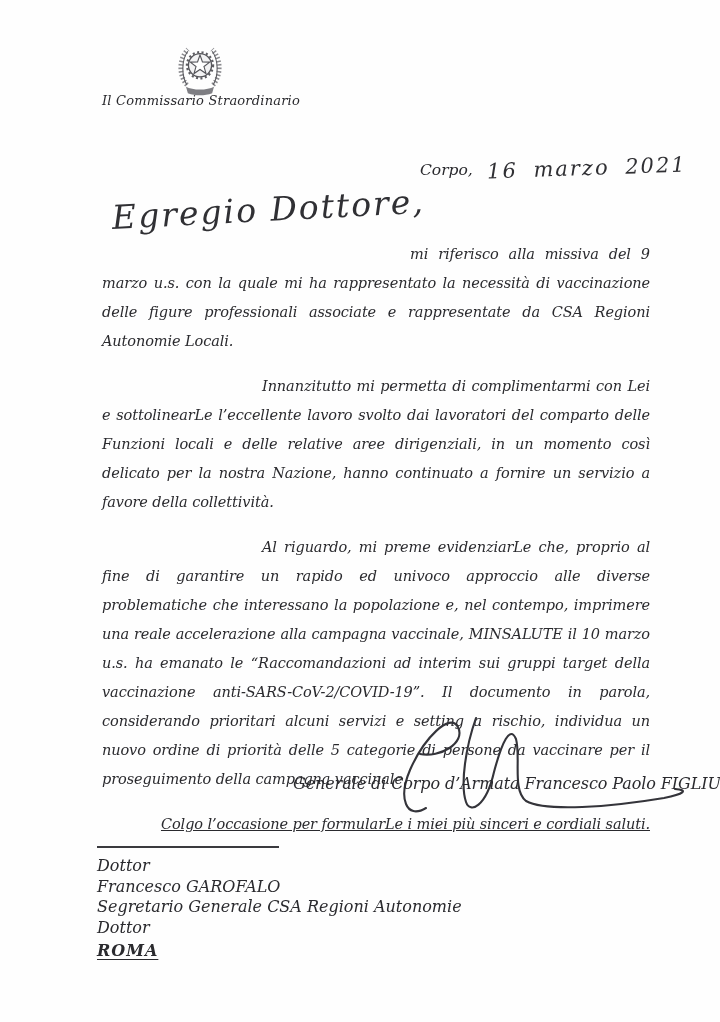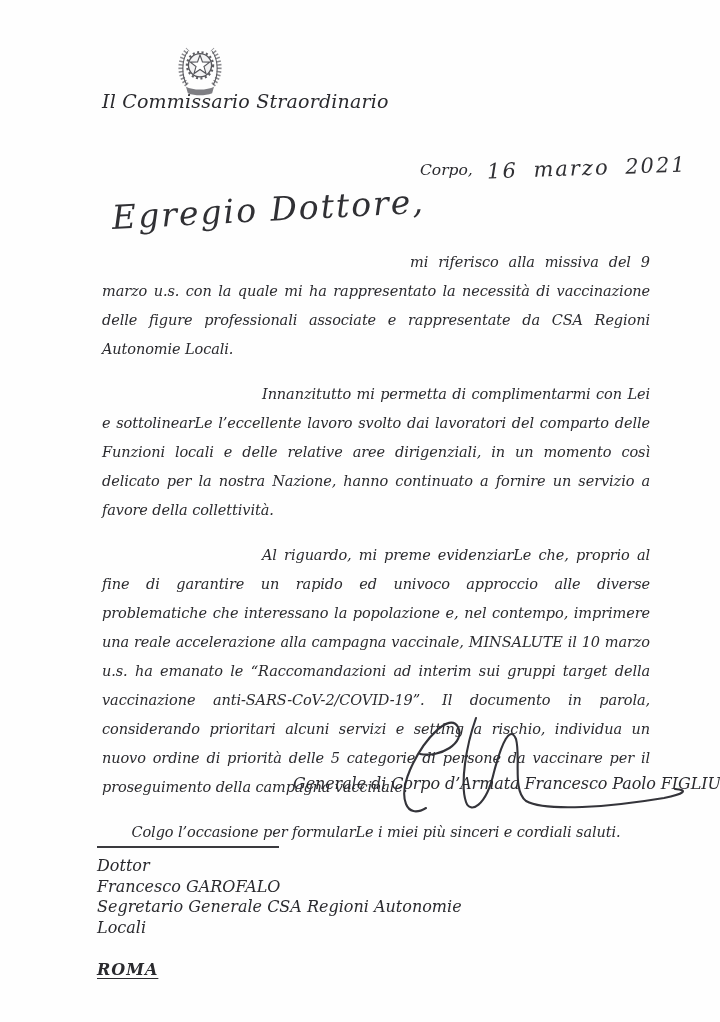--- a/index.html
+++ b/index.html
@@ -8,36 +8,36 @@
     width:720px;height:1022px;
     margin:0 auto;
     background:#fefefe;
     border-bottom:2px solid #ececec;
     font-family:"DejaVu Serif",serif;
     font-style:italic;
     color:#2a2a2e;
     overflow:hidden;
   }
   .emblem{position:absolute;left:172px;top:40px;width:56px;height:58px;}
-  .header{position:absolute;left:102px;top:90px;font-size:19px;line-height:22px;letter-spacing:.2px;}
+  .header{position:absolute;left:102px;top:90px;font-size:13px;line-height:22px;letter-spacing:.2px;}
   .dateline{position:absolute;left:420px;top:156px;font-size:15.5px;white-space:nowrap;}
   .hand{color:#303034;}
   .hand-date{display:inline-block;font-size:21px;margin-left:14px;letter-spacing:2px;word-spacing:7px;transform:rotate(-2deg);}
   .salutation{position:absolute;left:112px;top:198px;font-size:33px;letter-spacing:2px;transform:rotate(-3deg);transform-origin:left center;white-space:nowrap;}
   .body-text{position:absolute;left:102px;top:240px;width:548px;font-size:14.5px;line-height:29px;text-align:justify;letter-spacing:-.1px;}
-  .body-text p{margin:8px 0 16px 0;}
+  .body-text p{margin:0 0 16px 0;}
   .p-first{text-indent:308px;}
   .p-indent{text-indent:160px;}
-  .closing{text-align:center;text-indent:0;margin:0;}
+  .closing{text-align:right;text-indent:0;margin:0;text-decoration:underline;}
   .sig-flourish{position:absolute;left:380px;top:712px;}
   .sig-name{position:absolute;left:293px;top:774px;width:364px;font-size:16px;text-align:left;letter-spacing:-.1px;white-space:nowrap;}
   .recipient{position:absolute;left:97px;top:846px;width:400px;font-size:16px;line-height:20.5px;}
   .recipient-rule{width:182px;border-top:2px solid #3a3a3e;margin-bottom:8px;}
   .recipient-name{font-weight:normal;}
-  .recipient-city{display:inline-block;margin-top:22px;font-weight:600;letter-spacing:1px;text-decoration:underline;text-underline-offset:3px;}
+  .recipient-city{display:inline-block;margin-top:3px;font-weight:600;letter-spacing:1px;text-decoration:underline;text-underline-offset:3px;}
 </style>
 </head>
 <body>
 
 <div class="page">
 
   <svg class="emblem" viewBox="0 0 60 62" xmlns="http://www.w3.org/2000/svg">
 
     <path d="M16 48 C 7 38, 7 20, 17 10" fill="none" stroke="#8a8a8e" stroke-width="5" stroke-dasharray="1.6 2.1"></path>
     <path d="M44 48 C 53 38, 53 20, 43 10" fill="none" stroke="#8a8a8e" stroke-width="5" stroke-dasharray="1.6 2.1"></path>
@@ -75,17 +75,17 @@
       <path d="M 96 6 C 86 34, 80 72, 86 90 C 90 102, 106 95, 114 60 C 122 30, 130 13, 136 27 C 141 45, 132 78, 146 89 C 166 100, 230 95, 284 86 C 304 82, 309 78, 295 77"></path>
     </g>
   </svg>
 
   <div class="sig-name">Generale di Corpo d’Armata Francesco Paolo FIGLIUOLO</div>
 
   <div class="recipient">
     <div class="recipient-rule"></div>
     <div>Dottor</div>
     <div class="recipient-name">Francesco GAROFALO</div>
-    <div>Segretario Generale CSA Regioni Autonomie Locali</div>
+    <div>Segretario Generale CSA Regioni Autonomie Dottor</div>
     <div><span class="recipient-city">ROMA</span></div>
   </div>
 
 </div>
 
 </body></html>

